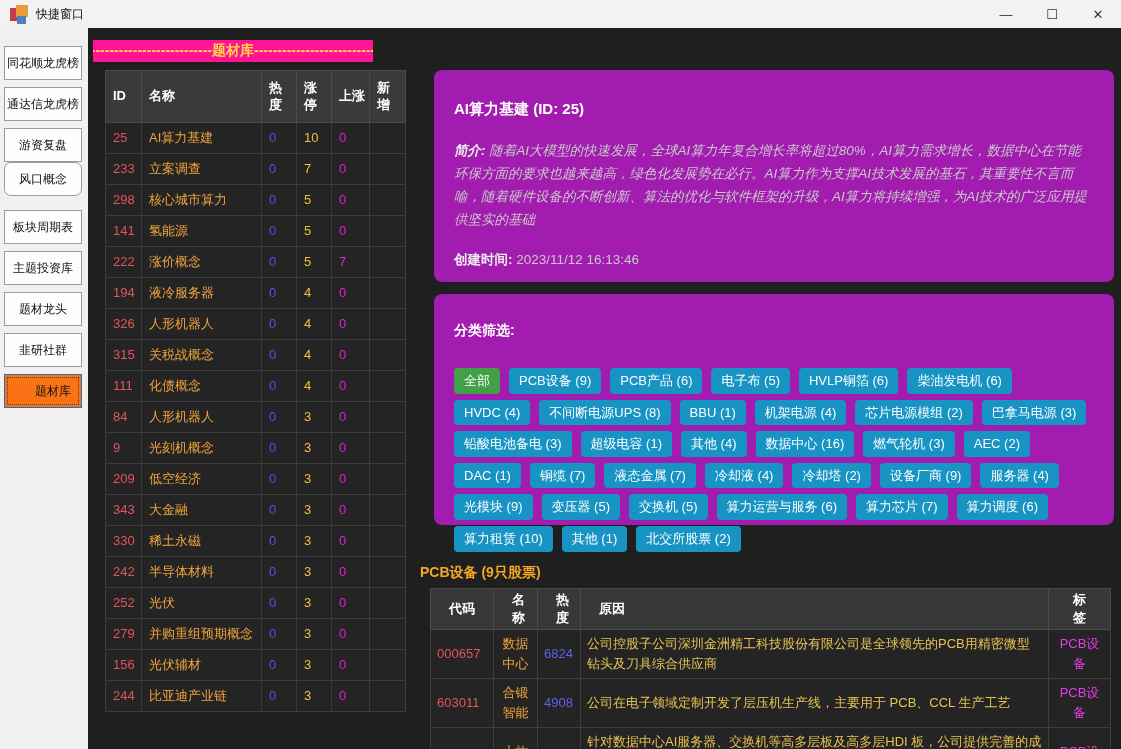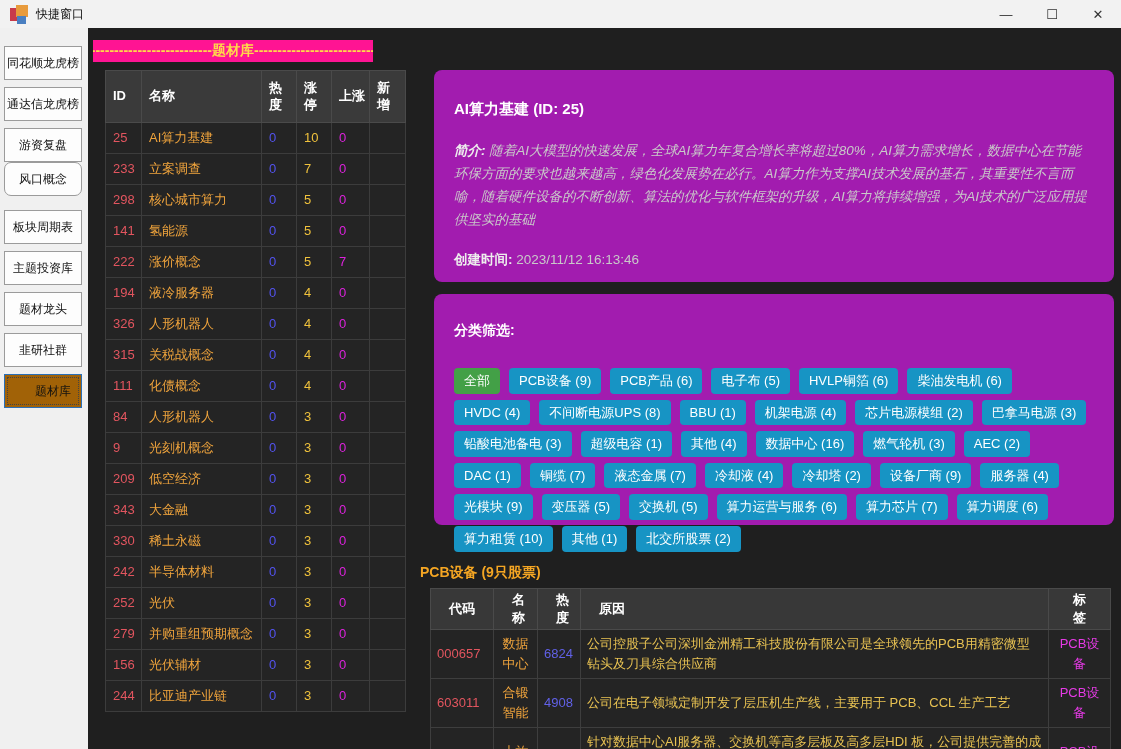--- a/index.html
+++ b/index.html
@@ -16,21 +16,21 @@
   .win-title { margin-left:8px; font-size:12px; color:#111; }
   .win-controls { margin-left:auto; display:flex; height:28px; }
   .win-btn { width:46px; height:28px; display:flex; align-items:center; justify-content:center;
     font-size:13px; color:#333; cursor:pointer; }
 
   
   .sidebar { position:absolute; left:0; top:28px; width:111px; height:721px; background:#f0f0f0; }
   .side-btn { position:absolute; left:4px; width:78px; height:34px; background:#fdfdfd;
     border:1px solid #9b9b9b; color:#111; font-size:12px; display:flex; align-items:center;
     justify-content:center; cursor:pointer; white-space:nowrap; }
-  .side-btn.active { background:#a16207; border:1px solid #2a6fb8; outline:1px dotted #444; outline-offset:-4px;padding-left:20px; }
+  .side-btn.active { background:#f97316; border:1px solid #2a6fb8; outline:1px dotted #444; outline-offset:-4px;padding-left:20px; }
 
   
   .main { position:absolute; left:88px; top:28px; width:1033px; height:721px;
     background:#1f1f1f; overflow:hidden; }
 
   .banner { position:absolute; left:5px; top:12px; width:280px; height:22px; background:#ff1493;
     color:#ffd84a; font-size:14px; font-weight:bold; display:flex; align-items:center;
     justify-content:center; letter-spacing:0; white-space:nowrap; overflow:hidden; }
 
   

